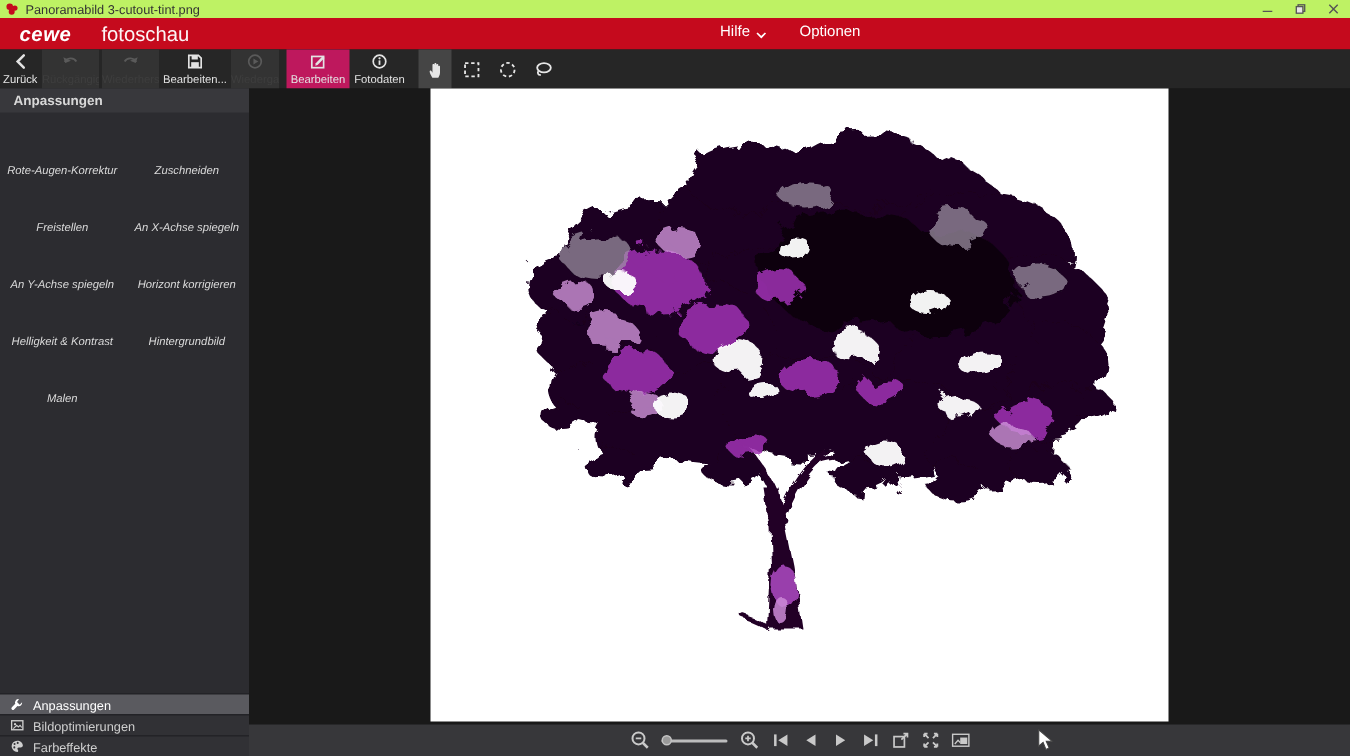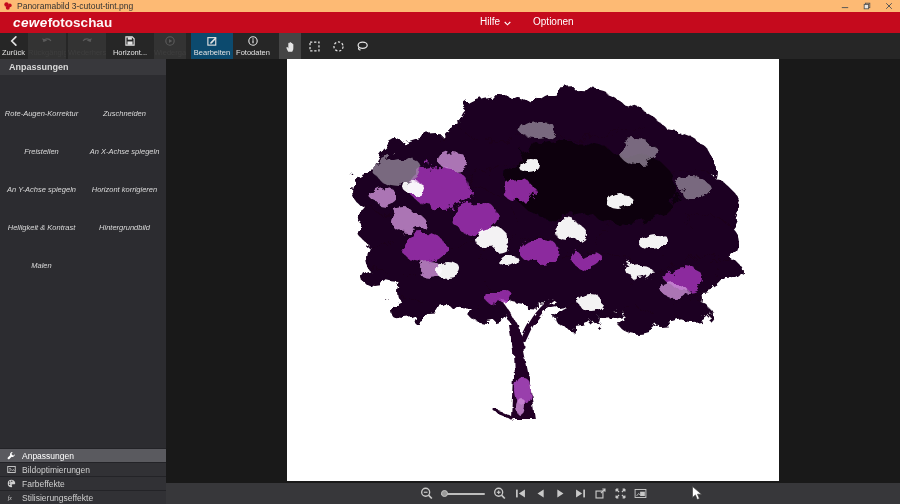--- a/index.html
+++ b/index.html
@@ -1,47 +1,47 @@
 <!DOCTYPE html>
 <html><head>
 <meta charset="utf-8">
 <style>
   html,body{margin:0;padding:0;background:#000;}
   .app{position:relative;width:900px;height:504px;overflow:hidden;
        font-family:"Liberation Sans","DejaVu Sans",sans-serif;background:#191919;}
 
   
-  .titlebar{position:absolute;top:0;left:0;right:0;height:12px;background:#fdba74;
+  .titlebar{position:absolute;top:0;left:0;right:0;height:12px;background:#bef264;
             display:flex;align-items:center;color:#333;}
   .app-icon{width:10px;height:10px;margin-left:3px;display:flex;align-items:center;}
   .title-text{margin-left:4px;font-size:8.5px;line-height:12px;white-space:nowrap;}
   .win-controls{margin-left:auto;display:flex;height:12px;}
   .win-btn{width:22px;height:12px;display:flex;align-items:center;justify-content:center;color:#555;}
   .win-btn svg{width:8px;height:8px;}
 
   
   .redbar{position:absolute;top:12px;left:0;right:0;height:21px;background:#c50a1d;color:#fff;}
   .logo{position:absolute;left:13px;top:3px;font-size:13.5px;line-height:15px;}
   .logo .lb{font-weight:bold;font-style:italic;letter-spacing:.4px;}
-  .logo .lr{font-weight:700;margin-left:0;opacity:.96;}
+  .logo .lr{font-weight:400;margin-left:20px;opacity:.96;}
   .menus{position:absolute;left:480px;top:4px;display:flex;gap:22px;font-size:10px;align-items:flex-start;}
   .menu{display:flex;align-items:flex-start;gap:4px;}
   .menu .chev{margin-top:5px;}
   .menu .chev svg{width:7px;height:5px;display:block;}
 
   
   .toolbar{position:absolute;top:33px;left:0;right:0;height:26px;background:#262626;
            display:flex;align-items:stretch;}
   .tb-btn{display:flex;flex-direction:column;align-items:center;justify-content:center;
           color:#e3e3e3;width:40px;overflow:hidden;}
   .tb-btn .icn svg{width:12px;height:12px;display:block;}
   .tb-label{font-size:7.5px;margin-top:1px;white-space:nowrap;max-width:100%;overflow:hidden;}
   .tb-btn.disabled{background:#333;color:#5a5a5a;margin:0 1px;}
   .tb-btn.disabled .tb-label{color:#3e3e3e;}
-  .tb-btn.active{background:#0c4a6e;}
+  .tb-btn.active{background:#be185d;}
   .tb-btn[data-name="zurueck-button"]{width:27px;align-items:center;}
   .tb-btn[data-name="rueckgaengig-button"]{width:38px;}
   .tb-btn[data-name="wiederherstellen-button"]{width:38px;}
   .tb-btn[data-name="speichern-button"]{width:46px;}
   .tb-btn[data-name="wiedergabe-button"]{width:32px;}
   .tb-btn[data-name="bearbeiten-button"]{width:42px;margin-left:4px;}
   .tb-btn[data-name="fotodaten-button"]{width:40px;}
   .tools{display:flex;align-items:stretch;margin-left:6px;gap:2px;}
   .tool{width:22px;display:flex;align-items:center;justify-content:center;color:#e6e6e6;}
   .tool svg{width:13px;height:13px;display:block;}
@@ -162,21 +162,21 @@
           <div class="tb-label" data-name="wiederherstellen-label">Wiederherstellen</div>
         </div>
         <div class="tb-btn normal" data-name="speichern-button">
           <span class="icn " data-name="save-icon">
             <svg viewBox="0 0 16 16">
               <path d="M2.5 2.5 H11 L13.5 5 V13.5 H2.5 Z" fill="none" stroke="currentColor" stroke-width="1.5"></path>
               <rect x="5" y="3" width="5.5" height="3.2" fill="currentColor"></rect>
               <rect x="4.6" y="8.6" width="6.8" height="4.4" fill="currentColor"></rect>
             </svg>
           </span>
-          <div class="tb-label" data-name="speichern-label">Horizont...</div>
+          <div class="tb-label" data-name="speichern-label">Bearbeiten...</div>
         </div>
         <div class="tb-btn disabled" data-name="wiedergabe-button">
           <span class="icn " data-name="play-circle-icon">
             <svg viewBox="0 0 16 16">
               <circle cx="8" cy="8" r="5.6" fill="none" stroke="currentColor" stroke-width="1.5"></circle>
               <path d="M6.6 5.4 L11 8 L6.6 10.6 Z" fill="currentColor"></path>
             </svg>
           </span>
           <div class="tb-label" data-name="wiedergabe-label">Wiedergabe</div>
         </div>
@@ -356,28 +356,20 @@
         <div class="acc-row" data-name="section-farbeffekte">
           <span class="icn " data-name="palette-icon">
             <svg viewBox="0 0 12 12">
               <path d="M6 1 A5 5 0 1 0 6 11 C7.2 11 7 9.4 6.4 8.8 C5.8 8.2 6.2 7 7.4 7 L9.4 7 C10.4 7 11 6.2 11 5.2 C10.8 2.8 8.6 1 6 1 Z" fill="currentColor"></path>
               <circle cx="3.6" cy="4" r="0.9" fill="#313135"></circle>
               <circle cx="6.4" cy="3" r="0.9" fill="#313135"></circle>
               <circle cx="3.4" cy="7" r="0.9" fill="#313135"></circle>
             </svg>
           </span>
           <span data-name="section-farbeffekte-label">Farbeffekte</span>
-        </div>
-        <div class="acc-row" data-name="section-stilisierungseffekte">
-          <span class="icn " data-name="fx-icon">
-            <svg viewBox="0 0 14 10">
-              <text x="1" y="8.5" font-size="9" font-style="italic" fill="currentColor" font-family="Liberation Serif,serif">fx</text>
-            </svg>
-          </span>
-          <span data-name="section-stilisierungseffekte-label">Stilisierungseffekte</span>
         </div>
       </div>
   </div>
 
   <div class="canvas-area" data-name="canvas-area">
     <div class="canvas" data-name="image-canvas">
       <svg width="492" height="422" viewBox="0 0 492 422" data-name="tree-image">
         <defs>
           <filter id="rg" x="-20%" y="-20%" width="140%" height="140%">
             <feTurbulence type="fractalNoise" baseFrequency="0.055" numOctaves="4" seed="11" result="t"></feTurbulence>

